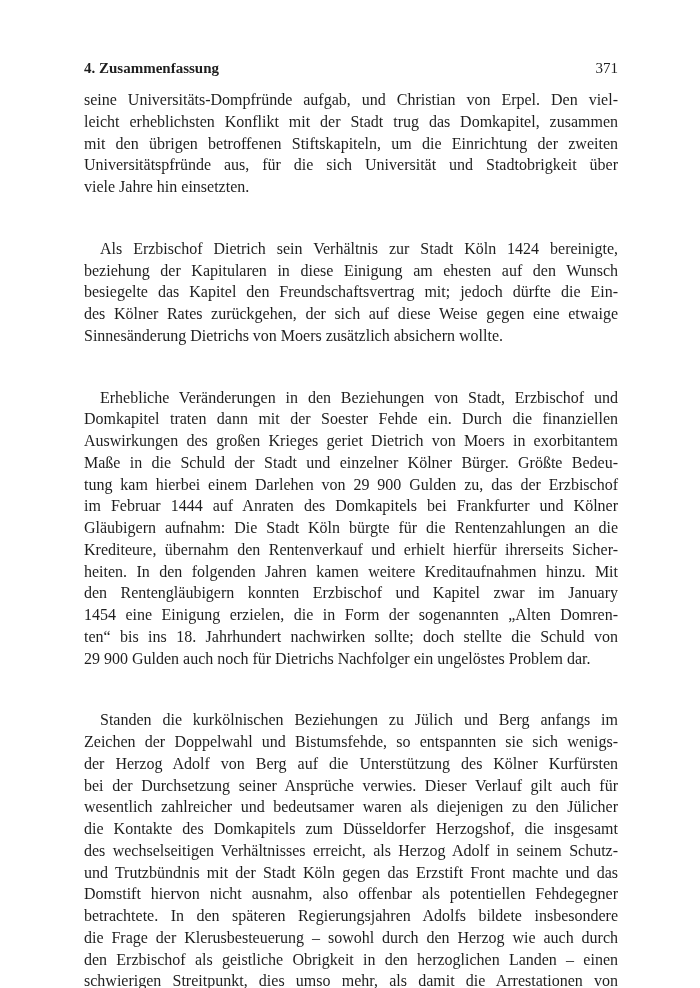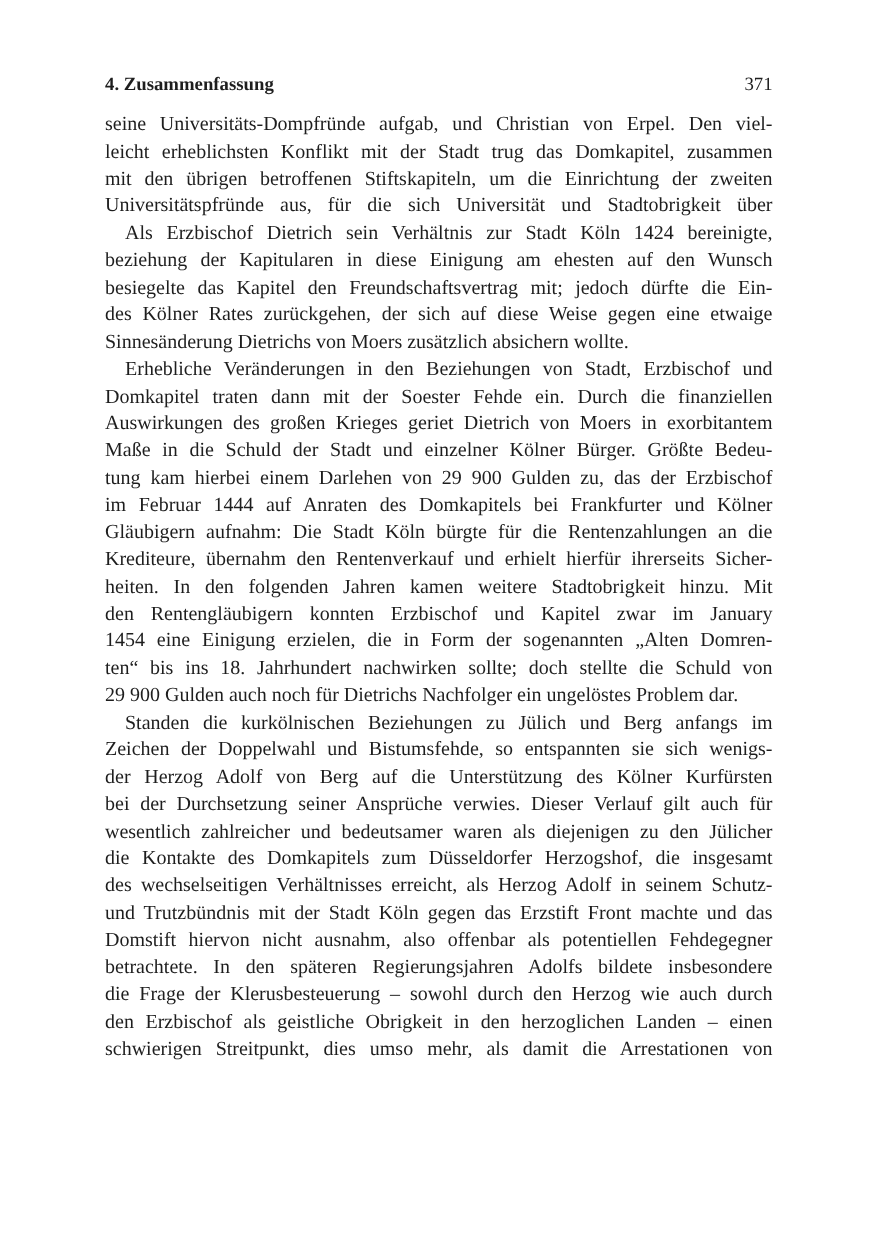--- a/index.html
+++ b/index.html
@@ -14,50 +14,51 @@
       font-size: 15px; line-height: 20px;
     }
     .running-title { position: absolute; left: 0; width: 534px; text-align: left; font-weight: bold; }
     .page-number { position: absolute; right: 0; }
     .body-text { position: absolute; top: 89px; left: 0; width: 534px; }
     .line {
       display: block; height: 21.75px; line-height: 21.75px;
       font-size: 16px; white-space: nowrap;
       text-align: justify; text-align-last: justify;
     }
-    .line.indent { padding-left: 16px; }
+    .line.indent { padding-left: 16px; margin-top: 40px; }
     .line.last { text-align-last: left; }
   </style>
 </head>
 <body>
 
 <div class="page">
   <div class="running-head">
     <span class="running-title">4. Zusammenfassung</span>
     <span class="page-number">371</span>
   </div>
   <div class="body-text" id="body-text">
       <span class="line">seine Universitäts-Dompfründe aufgab, und Christian von Erpel. Den viel-</span>
       <span class="line">leicht erheblichsten Konflikt mit der Stadt trug das Domkapitel, zusammen</span>
       <span class="line">mit den übrigen betroffenen Stiftskapiteln, um die Einrichtung der zweiten</span>
       <span class="line">Universitätspfründe aus, für die sich Universität und Stadtobrigkeit über</span>
+      <span class="line last">viele Jahre hin einsetzten.</span>
       <span class="line indent">Als Erzbischof Dietrich sein Verhältnis zur Stadt Köln 1424 bereinigte,</span>
       <span class="line">beziehung der Kapitularen in diese Einigung am ehesten auf den Wunsch</span>
       <span class="line">besiegelte das Kapitel den Freundschaftsvertrag mit; jedoch dürfte die Ein-</span>
       <span class="line">des Kölner Rates zurückgehen, der sich auf diese Weise gegen eine etwaige</span>
       <span class="line last">Sinnesänderung Dietrichs von Moers zusätzlich absichern wollte.</span>
       <span class="line indent">Erhebliche Veränderungen in den Beziehungen von Stadt, Erzbischof und</span>
       <span class="line">Domkapitel traten dann mit der Soester Fehde ein. Durch die finanziellen</span>
       <span class="line">Auswirkungen des großen Krieges geriet Dietrich von Moers in exorbitantem</span>
       <span class="line">Maße in die Schuld der Stadt und einzelner Kölner Bürger. Größte Bedeu-</span>
       <span class="line">tung kam hierbei einem Darlehen von 29 900 Gulden zu, das der Erzbischof</span>
       <span class="line">im Februar 1444 auf Anraten des Domkapitels bei Frankfurter und Kölner</span>
       <span class="line">Gläubigern aufnahm: Die Stadt Köln bürgte für die Rentenzahlungen an die</span>
       <span class="line">Krediteure, übernahm den Rentenverkauf und erhielt hierfür ihrerseits Sicher-</span>
-      <span class="line">heiten. In den folgenden Jahren kamen weitere Stadtobrigkeit hinzu. Mit</span>
+      <span class="line">heiten. In den folgenden Jahren kamen weitere Kreditaufnahmen hinzu. Mit</span>
       <span class="line">den Rentengläubigern konnten Erzbischof und Kapitel zwar im January</span>
       <span class="line">1454 eine Einigung erzielen, die in Form der sogenannten „Alten Domren-</span>
       <span class="line">ten“ bis ins 18. Jahrhundert nachwirken sollte; doch stellte die Schuld von</span>
       <span class="line last">29 900 Gulden auch noch für Dietrichs Nachfolger ein ungelöstes Problem dar.</span>
       <span class="line indent">Standen die kurkölnischen Beziehungen zu Jülich und Berg anfangs im</span>
       <span class="line">Zeichen der Doppelwahl und Bistumsfehde, so entspannten sie sich wenigs-</span>
       <span class="line">der Herzog Adolf von Berg auf die Unterstützung des Kölner Kurfürsten</span>
       <span class="line">bei der Durchsetzung seiner Ansprüche verwies. Dieser Verlauf gilt auch für</span>
       <span class="line">wesentlich zahlreicher und bedeutsamer waren als diejenigen zu den Jülicher</span>
       <span class="line">die Kontakte des Domkapitels zum Düsseldorfer Herzogshof, die insgesamt</span>

